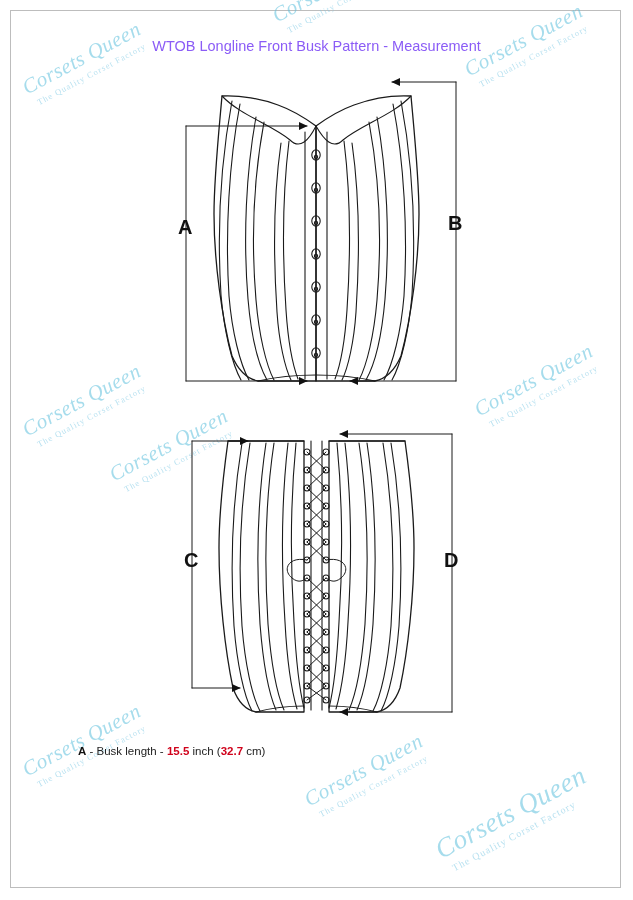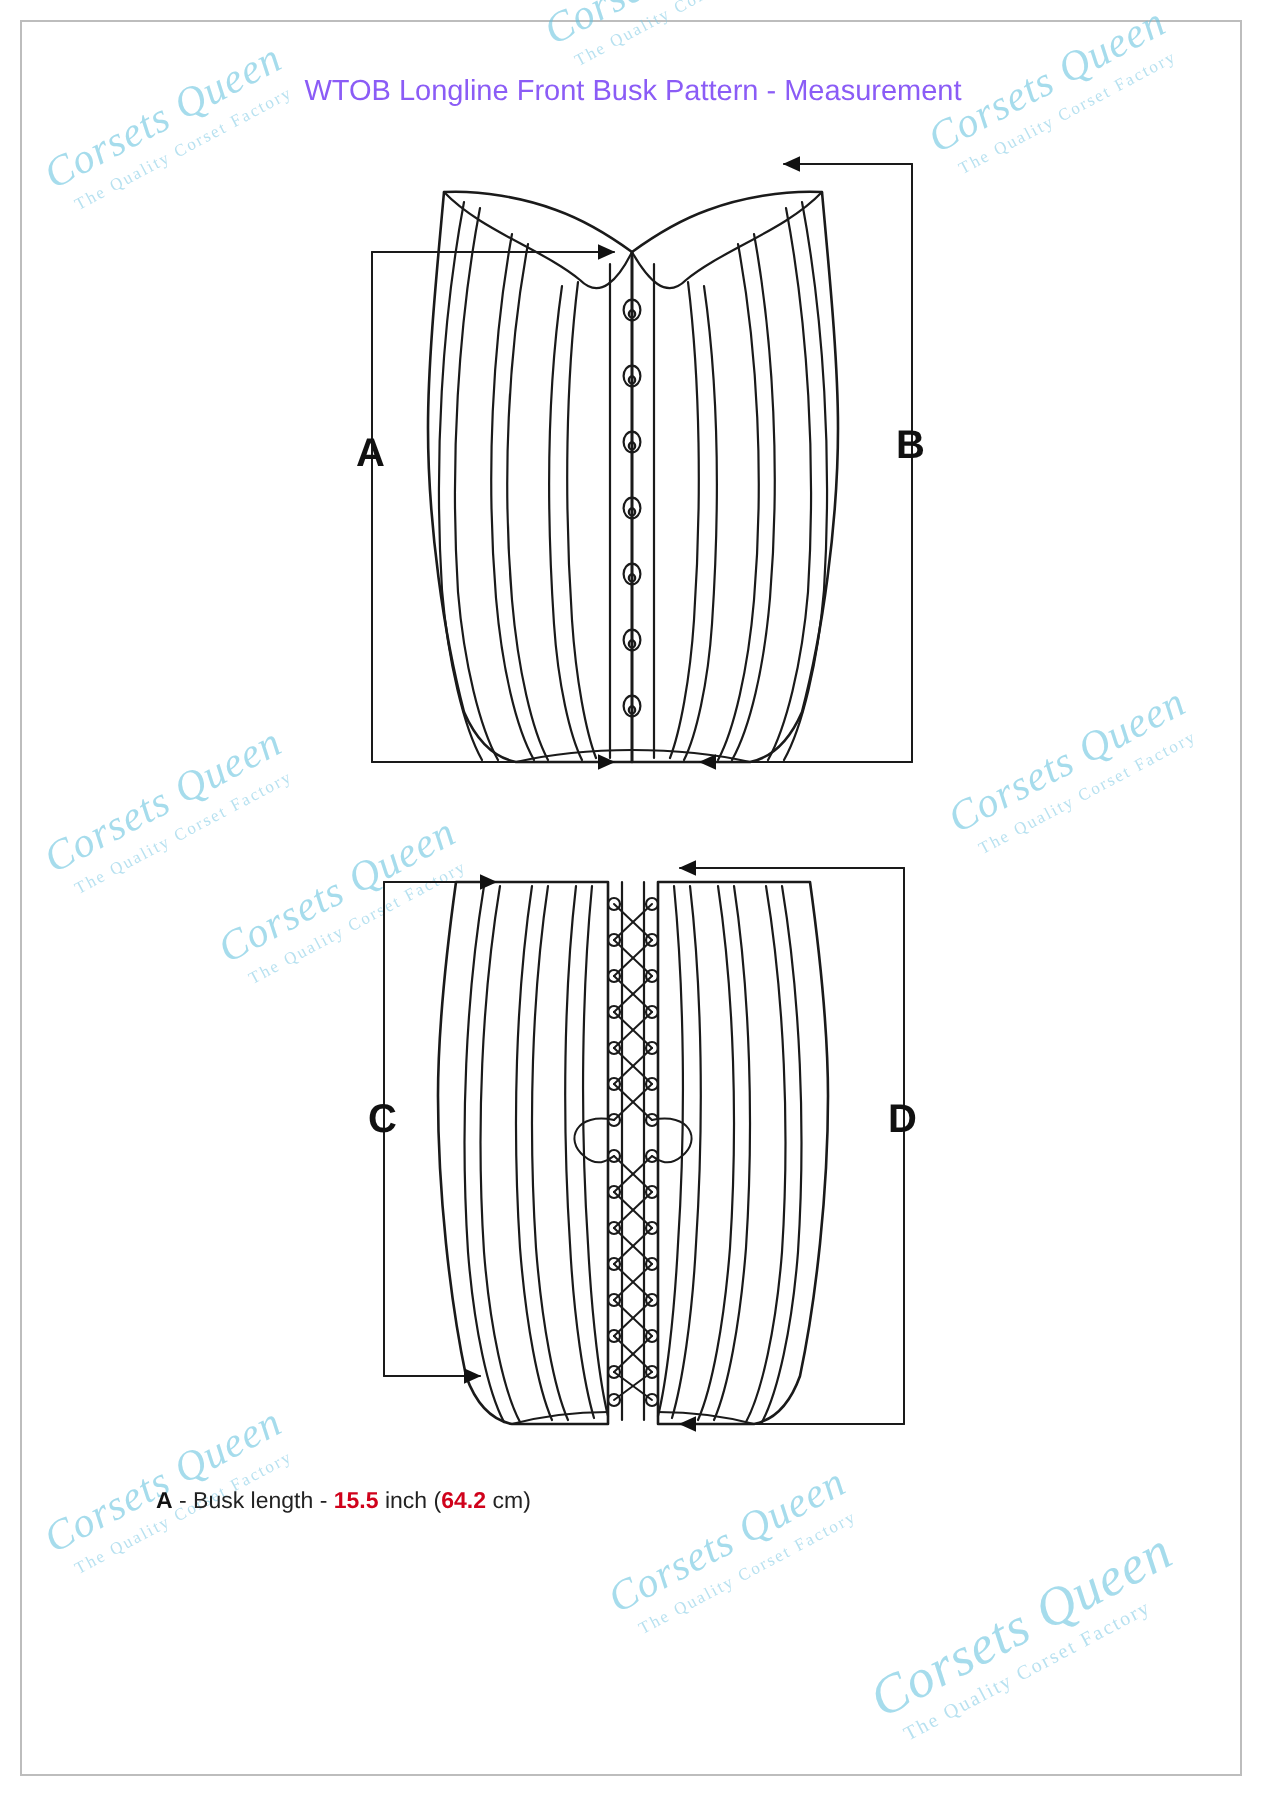--- a/index.html
+++ b/index.html
@@ -349,20 +349,20 @@
   </svg>
 
   <div class="mlabel" style="left:178px; top:216px;">A</div>
   <div class="mlabel" style="left:448px; top:212px;">B</div>
   <div class="mlabel" style="left:184px; top:549px;">C</div>
   <div class="mlabel" style="left:444px; top:549px;">D</div>
 
   <div id="legend">
     <div class="legend-row">
       <div class="legend-cell">
-        <b>A</b><span> - </span><span>Busk length</span><span> - </span><span class="red">15.5</span>&nbsp;<span>inch</span>&nbsp;<span>(</span><span class="red">64.2</span>&nbsp;<span>cm</span><span>)</span>
+        <b>A</b><span> - </span><span>Busk length</span><span> - </span><span class="red">15.5</span>&nbsp;<span>inch</span>&nbsp;<span>(</span><span class="red">32.7</span>&nbsp;<span>cm</span><span>)</span>
       </div>
     </div>
     <div class="legend-row">
     </div>
   </div>
 
 </div>
 
 </body></html>

